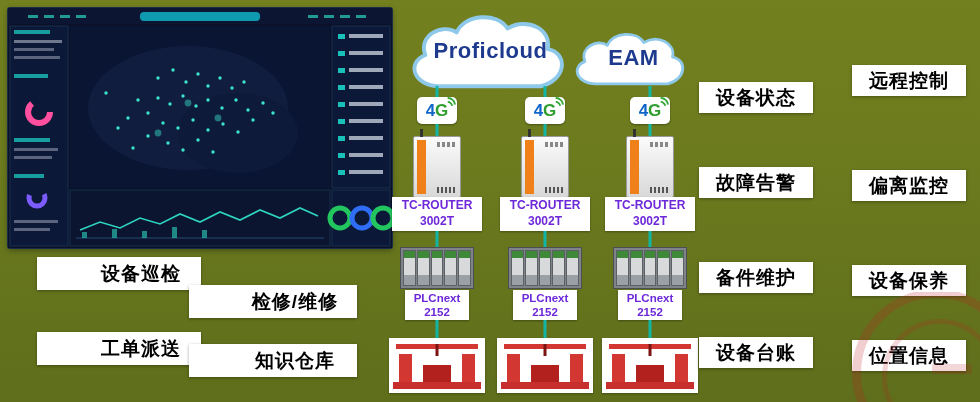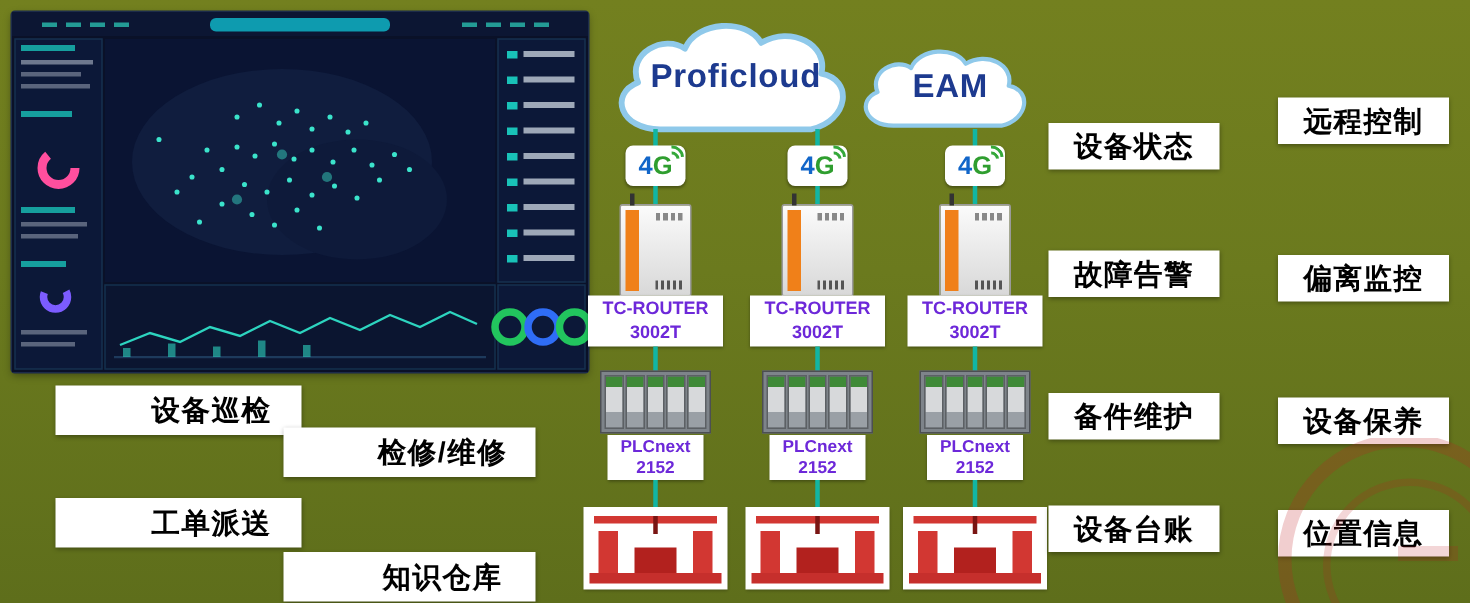--- a/index.html
+++ b/index.html
@@ -336,21 +336,21 @@
         <span class="towerL"></span>
         <span class="towerR"></span>
         <span class="mid"></span>
         <span class="base"></span>
     </div>
   </div>
 
   <div class="tag left" style="left:37px;top:257px;">设备巡检</div>
   <div class="tag left wide" style="left:189px;top:257px;">检修/维修</div>
   <div class="tag left" style="left:37px;top:332px;">工单派送</div>
-  <div class="tag left wide" style="left:189px;top:340px;">知识仓库</div>
+  <div class="tag left wide" style="left:189px;top:316px;">知识仓库</div>
 
   <div class="tag right" style="left:699px;top:62px;margin-top:20px;">设备状态</div>
   <div class="tag right" style="left:852px;top:65px;">远程控制</div>
   <div class="tag right" style="left:699px;top:167px;">故障告警</div>
   <div class="tag right" style="left:852px;top:170px;">偏离监控</div>
   <div class="tag right" style="left:699px;top:262px;">备件维护</div>
   <div class="tag right" style="left:852px;top:265px;">设备保养</div>
   <div class="tag right" style="left:699px;top:337px;">设备台账</div>
   <div class="tag right" style="left:852px;top:340px;text-align:center;">位置信息</div>
 

